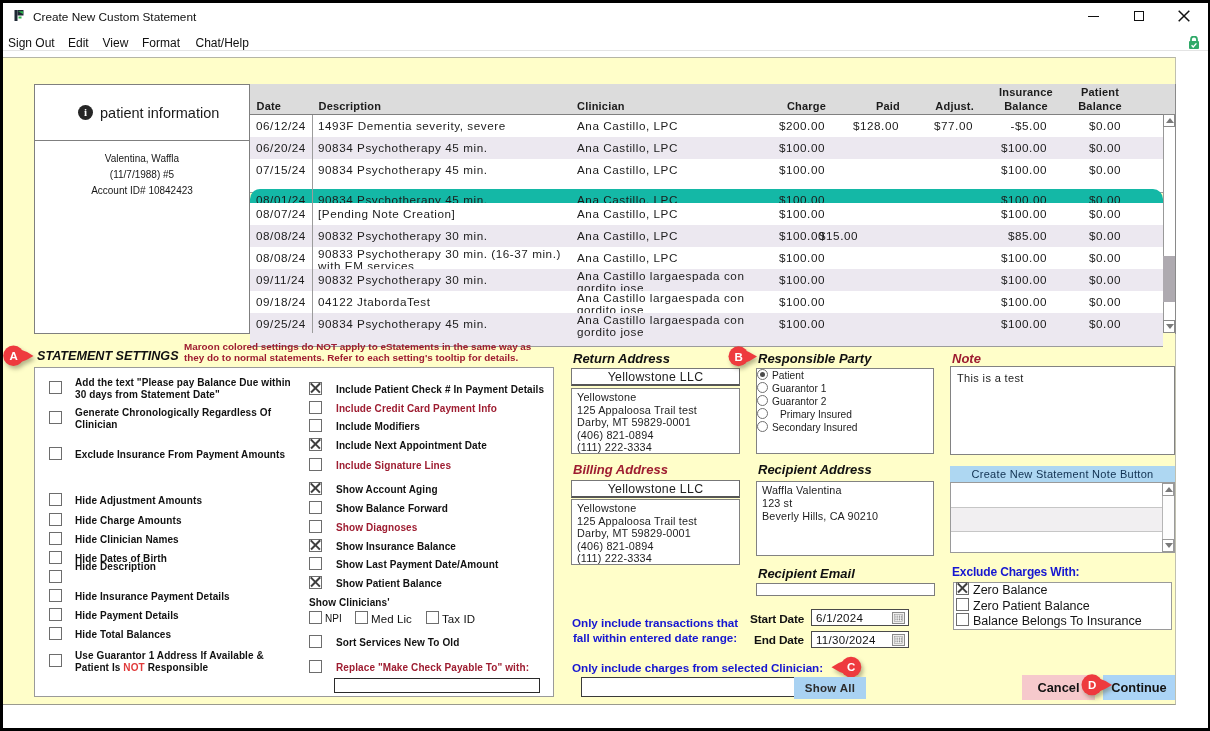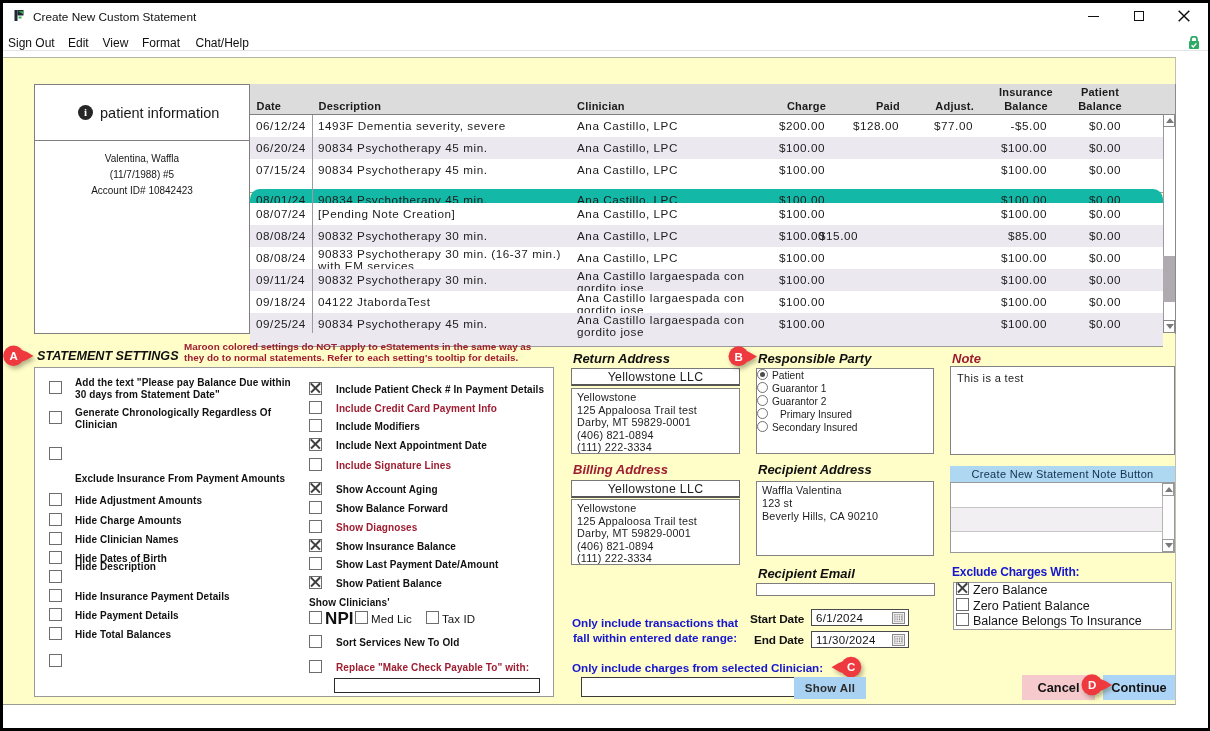--- a/index.html
+++ b/index.html
@@ -186,38 +186,39 @@
     <path d="M16.5 5.6 Q25 8 32.5 12.9 Q25 17.9 16.5 20.2 Z" fill="#ee3a3e"></path>
     <text x="12.7" y="17" font-size="11.5" font-weight="bold" fill="#fff" text-anchor="middle" font-family="Liberation Sans">A</text>
   </svg>
   <div class="hdr" style="left:37px;top:349px;font-size:12.6px;letter-spacing:0;">STATEMENT SETTINGS</div>
   <div class="abs maroon bold" style="left:184px;top:340.5px;font-size:9.9px;line-height:11.5px;letter-spacing:0;">Maroon colored settings do NOT apply to eStatements in the same way as<br>they do to normal statements. Refer to each setting's tooltip for details.</div>
   <div class="cb" style="left:49px;top:381px;"></div>
   <div class="lbl" style="left:75px;top:377px;font-size:10px;line-height:12px;font-weight:bold;">Add the text "Please pay Balance Due within<br>30 days from Statement Date"</div>
   <div class="cb" style="left:49px;top:411px;"></div>
   <div class="lbl" style="left:75px;top:407px;font-size:10px;line-height:12px;font-weight:bold;">Generate Chronologically Regardless Of<br>Clinician</div>
   <div class="cb" style="left:49px;top:447px;"></div>
-  <div class="lbl" style="left:75px;top:449px;font-size:10px;line-height:12px;font-weight:bold;margin-top:24px;">Exclude Insurance From Payment Amounts</div>
+  <div class="lbl" style="left:75px;top:449px;font-size:10px;line-height:12px;font-weight:bold;">Exclude Insurance From Payment Amounts</div>
   <div class="cb" style="left:49px;top:492.5px;"></div>
   <div class="lbl" style="left:75px;top:494.5px;font-size:10px;line-height:12px;font-weight:bold;">Hide Adjustment Amounts</div>
   <div class="cb" style="left:49px;top:512.5px;"></div>
   <div class="lbl" style="left:75px;top:514.5px;font-size:10px;line-height:12px;font-weight:bold;">Hide Charge Amounts</div>
   <div class="cb" style="left:49px;top:531.5px;"></div>
   <div class="lbl" style="left:75px;top:533.5px;font-size:10px;line-height:12px;font-weight:bold;">Hide Clinician Names</div>
   <div class="cb" style="left:49px;top:550.5px;"></div>
   <div class="lbl" style="left:75px;top:552.5px;font-size:10px;line-height:12px;font-weight:bold;">Hide Dates of Birth</div>
   <div class="cb" style="left:49px;top:569.5px;"></div>
   <div class="lbl" style="left:75px;top:561px;font-size:10px;line-height:12px;font-weight:bold;">Hide Description</div>
   <div class="cb" style="left:49px;top:588.5px;"></div>
   <div class="lbl" style="left:75px;top:590.5px;font-size:10px;line-height:12px;font-weight:bold;">Hide Insurance Payment Details</div>
   <div class="cb" style="left:49px;top:608px;"></div>
   <div class="lbl" style="left:75px;top:610px;font-size:10px;line-height:12px;font-weight:bold;">Hide Payment Details</div>
   <div class="cb" style="left:49px;top:626.5px;"></div>
   <div class="lbl" style="left:75px;top:628.5px;font-size:10px;line-height:12px;font-weight:bold;">Hide Total Balances</div>
   <div class="cb" style="left:49px;top:654px;"></div>
+  <div class="lbl" style="left:75px;top:650px;font-size:10px;line-height:12px;font-weight:bold;">Use Guarantor 1 Address If Available &amp;<br>Patient Is <span style="color:#e03a3a">NOT</span> Responsible</div>
   <div class="cb x" style="left:309px;top:382px;"></div>
   <div class="lbl" style="left:336px;top:384px;font-size:10px;line-height:12px;font-weight:bold;">Include Patient Check # In Payment Details</div>
   <div class="cb" style="left:309px;top:400.5px;"></div>
   <div class="lbl maroon" style="left:336px;top:402.5px;font-size:10px;line-height:12px;font-weight:bold;">Include Credit Card Payment Info</div>
   <div class="cb" style="left:309px;top:418.5px;"></div>
   <div class="lbl" style="left:336px;top:420.5px;font-size:10px;line-height:12px;font-weight:bold;">Include Modifiers</div>
   <div class="cb x" style="left:309px;top:438px;"></div>
   <div class="lbl" style="left:336px;top:440px;font-size:10px;line-height:12px;font-weight:bold;">Include Next Appointment Date</div>
   <div class="cb" style="left:309px;top:458px;"></div>
   <div class="lbl maroon" style="left:336px;top:460px;font-size:10px;line-height:12px;font-weight:bold;">Include Signature Lines</div>
@@ -228,21 +229,21 @@
   <div class="cb" style="left:309px;top:519.5px;"></div>
   <div class="lbl maroon" style="left:336px;top:521.5px;font-size:10px;line-height:12px;font-weight:bold;">Show Diagnoses</div>
   <div class="cb x" style="left:309px;top:538.5px;"></div>
   <div class="lbl" style="left:336px;top:540.5px;font-size:10px;line-height:12px;font-weight:bold;">Show Insurance Balance</div>
   <div class="cb" style="left:309px;top:557px;"></div>
   <div class="lbl" style="left:336px;top:559px;font-size:10px;line-height:12px;font-weight:bold;">Show Last Payment Date/Amount</div>
   <div class="cb x" style="left:309px;top:576px;"></div>
   <div class="lbl" style="left:336px;top:578px;font-size:10px;line-height:12px;font-weight:bold;">Show Patient Balance</div>
   <div class="lbl" style="left:309px;top:596.5px;">Show Clinicians'</div>
   <div class="cb" style="left:309px;top:611px;"></div>
-  <div class="lbl" style="left:325px;top:613px;font-size:17px;line-height:12px;font-weight:bold;">NPI</div>
+  <div class="lbl" style="left:325px;top:613px;font-size:10px;line-height:12px;font-weight:normal;">NPI</div>
   <div class="cb" style="left:355px;top:611px;"></div>
   <div class="lbl" style="left:371px;top:613px;font-size:11.5px;line-height:12px;font-weight:normal;">Med Lic</div>
   <div class="cb" style="left:426px;top:611px;"></div>
   <div class="lbl" style="left:442px;top:613px;font-size:11.5px;line-height:12px;font-weight:normal;">Tax ID</div>
   <div class="cb" style="left:309px;top:635px;"></div>
   <div class="lbl" style="left:336px;top:637px;font-size:10px;line-height:12px;font-weight:bold;">Sort Services New To Old</div>
   <div class="cb" style="left:309px;top:660px;"></div>
   <div class="lbl maroon" style="left:336px;top:662px;font-size:10px;line-height:12px;font-weight:bold;">Replace "Make Check Payable To" with:</div>
   <div class="abs" style="left:334px;top:678px;width:206px;height:15px;background:#fff;border:1px solid #2a2a2a;"></div>
 

